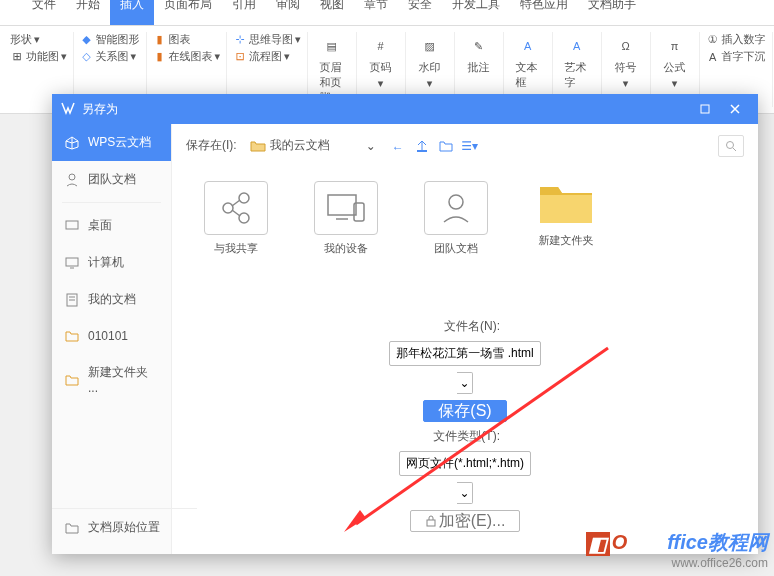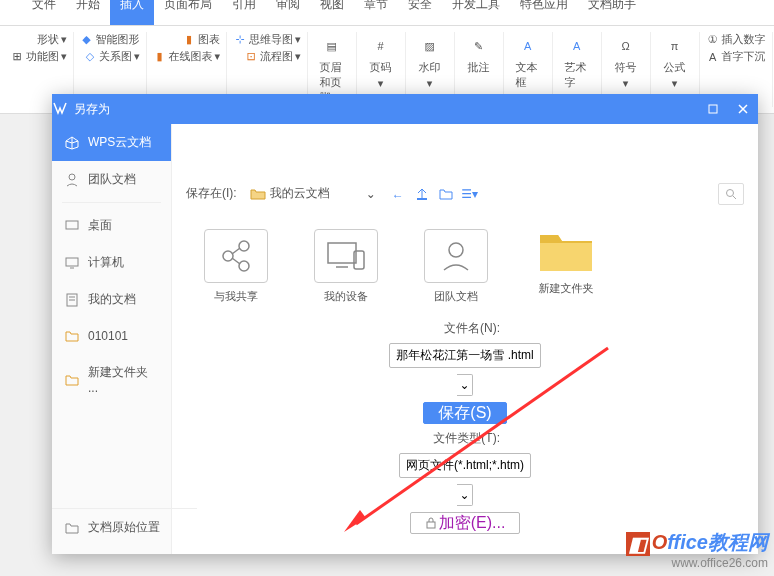--- a/index.html
+++ b/index.html
@@ -5,68 +5,68 @@
 * { margin: 0; padding: 0; box-sizing: border-box; font-family: "Microsoft YaHei", sans-serif; }
 body { background: #f0f0f0; width: 774px; height: 576px; position: relative; overflow: hidden; }
 
 .tabs { display: flex; background: #fff; border-bottom: 1px solid #ddd; font-size: 12px; height: 26px; align-items: flex-end; padding-left: 22px; }
 .tab { padding: 12px 10px; color: #555; cursor: pointer; }
 .tab.active { background: #4a8bf5; color: #fff; border-radius: 3px 3px 0 0; }
 
 .ribbon { display: flex; background: #fff; padding: 6px 4px; border-bottom: 1px solid #ddd; font-size: 11px; color: #555; }
 .ribbon-group { display: flex; flex-direction: column; align-items: center; padding: 0 6px; border-right: 1px solid #eee; }
 .ribbon-row { display: flex; gap: 8px; }
-.ribbon-item { display: flex; align-items: center; gap: 2px; cursor: pointer; white-space: nowrap; justify-content: flex-end; }
+.ribbon-item { display: flex; align-items: center; gap: 2px; cursor: pointer; white-space: nowrap; }
 .ribbon-icon { width: 14px; height: 14px; display: inline-flex; align-items: center; justify-content: center; }
 .big-ribbon-item { display: flex; flex-direction: column; align-items: center; gap: 2px; padding: 2px 6px; cursor: pointer; }
 .big-icon { width: 24px; height: 24px; display: flex; align-items: center; justify-content: center; }
 
 .dialog { position: absolute; left: 52px; top: 94px; width: 706px; height: 460px; background: #fff; box-shadow: 0 4px 20px rgba(0,0,0,0.3); display: flex; flex-direction: column; }
-.titlebar { background: #4a8bf5; color: #fff; height: 30px; display: flex; align-items: center; padding: 0 0; font-size: 12px; }
+.titlebar { background: #4a8bf5; color: #fff; height: 30px; display: flex; align-items: center; padding: 0 8px; font-size: 12px; }
 .titlebar-icon { margin-right: 6px; }
 .titlebar-spacer { flex: 1; }
 .title-btn { width: 30px; height: 22px; display: flex; align-items: center; justify-content: center; cursor: pointer; }
 
 .dialog-body { flex: 1; display: flex; overflow: hidden; }
 .sidebar { width: 120px; background: #fafafa; border-right: 1px solid #eee; font-size: 12px; padding-top: 0; }
 .sidebar-item { display: flex; align-items: center; gap: 8px; padding: 10px 12px; cursor: pointer; color: #555; }
 .sidebar-item.active { background: #4a8bf5; color: #fff; }
 .sidebar-icon { width: 16px; height: 16px; flex-shrink: 0; }
 .sidebar-sep { height: 1px; background: #eee; margin: 4px 10px; }
 
-.main { flex: 1; display: flex; flex-direction: column; padding: 10px 14px; margin-top: 48px; }
+.main { flex: 1; display: flex; flex-direction: column; padding: 10px 14px; }
 .pathbar { display: flex; align-items: center; gap: 6px; font-size: 12px; color: #555; margin-bottom: 14px; }
 .path-select { border: 1px solid transparent; padding: 2px 6px; min-width: 140px; display: flex; align-items: center; gap: 4px; }
 .path-arrow { margin-left: auto; width: 10px; }
 .nav-icon { width: 18px; height: 18px; display: flex; align-items: center; justify-content: center; cursor: pointer; color: #4a8bf5; }
 .search-box { margin-left: auto; width: 26px; height: 22px; border: 1px solid #ddd; border-radius: 2px; display: flex; align-items: center; justify-content: center; color: #aaa; }
 
 .file-grid { flex: 1; display: flex; gap: 30px; padding: 10px; align-items: flex-start; }
 .file-item { display: flex; flex-direction: column; align-items: center; gap: 6px; font-size: 11px; color: #555; cursor: pointer; width: 80px; }
 .file-icon-box { width: 64px; height: 54px; border: 1px solid #ccc; border-radius: 4px; display: flex; align-items: center; justify-content: center; }
 .folder-icon { width: 56px; height: 46px; }
 
 .bottom-fields { padding: 6px 0; font-size: 12px; }
 .field-row { display: flex; align-items: center; gap: 6px; margin-bottom: 6px; flex-direction: column; }
 .field-label { width: 70px; text-align: right; color: #555; }
 .field-input { flex: 1; border: 1px solid #bbb; border-radius: 2px; padding: 3px 6px; font-size: 12px; height: 22px; display: flex; align-items: center; background: #fff; }
 .field-drop { width: 16px; border: 1px solid #bbb; border-left: none; border-radius: 0 2px 2px 0; height: 22px; display: flex; align-items: center; justify-content: center; cursor: pointer; background: #fff; }
 .btn { padding: 3px 14px; border: 1px solid #4a8bf5; background: #4a8bf5; color: #fff; border-radius: 2px; cursor: pointer; font-size: 16px; height: 22px; display: flex; align-items: center; }
-.btn-outline { background: #fff; color: #a21caf; border-color: #bbb; }
+.btn-outline { background: #fff; color: #737373; border-color: #bbb; }
 .lock-icon { width: 12px; height: 12px; margin-right: 2px; }
 
 .bottom-sidebar-item { position: absolute; bottom: 8px; left: 0; width: 145px; padding: 10px 12px; display: flex; align-items: center; gap: 8px; font-size: 12px; color: #555; border-top: 1px solid #eee; cursor: pointer; }
 
 .arrow-annotation { position: absolute; pointer-events: none; z-index: 100; }
 .arrow-line { stroke: #ff3333; stroke-width: 3; fill: none; }
 .arrow-head { fill: #ff3333; }
 
 .watermark { position: absolute; right: 6px; bottom: 6px; font-size: 20px; font-weight: bold; font-style: italic; z-index: 200; }
 .wm-o { color: #d24625; }
-.wm-rest { color: #4a8bf5; }
+.wm-rest { color: #4a8bf5; padding-left: 40px; }
 .wm-url { font-size: 12px; color: #888; font-weight: normal; font-style: normal; text-align: right; }
 .wm-box { width: 24px; height: 24px; background: #d24625; display: inline-flex; align-items: center; justify-content: center; color: #fff; margin-right: 2px; vertical-align: middle; }
 </style>
 </head>
 <body>
 
 <div class="tabs">
   <span class="tab">文件</span>
   <span class="tab">开始</span>
   <span class="tab active">插入</span>

